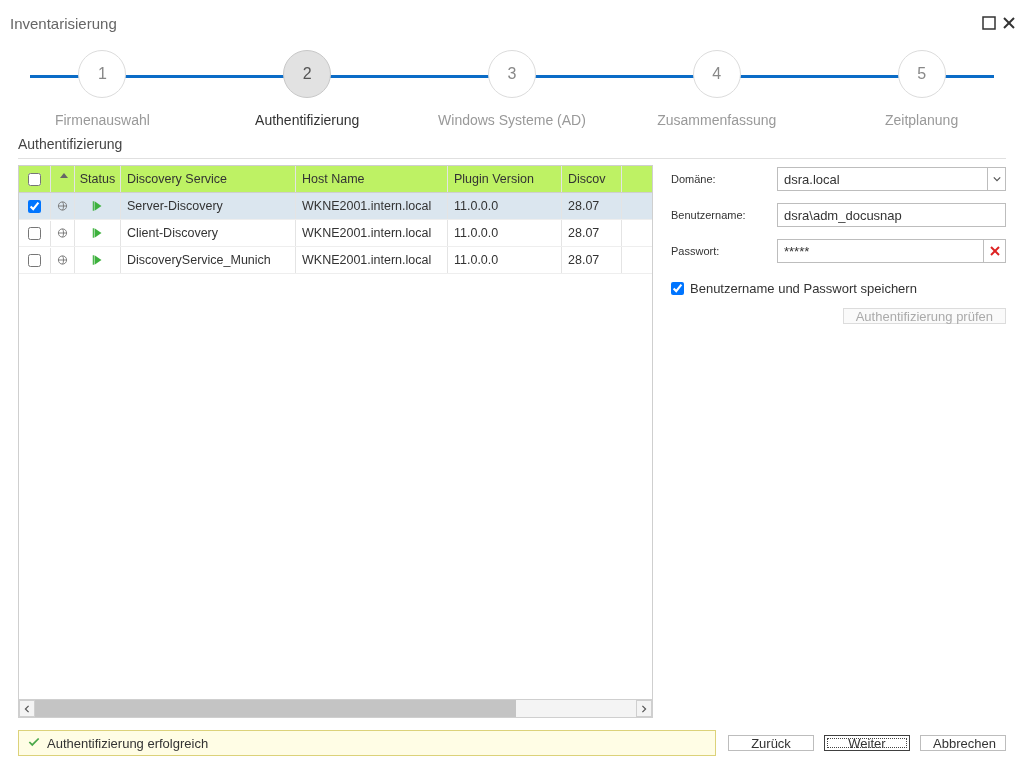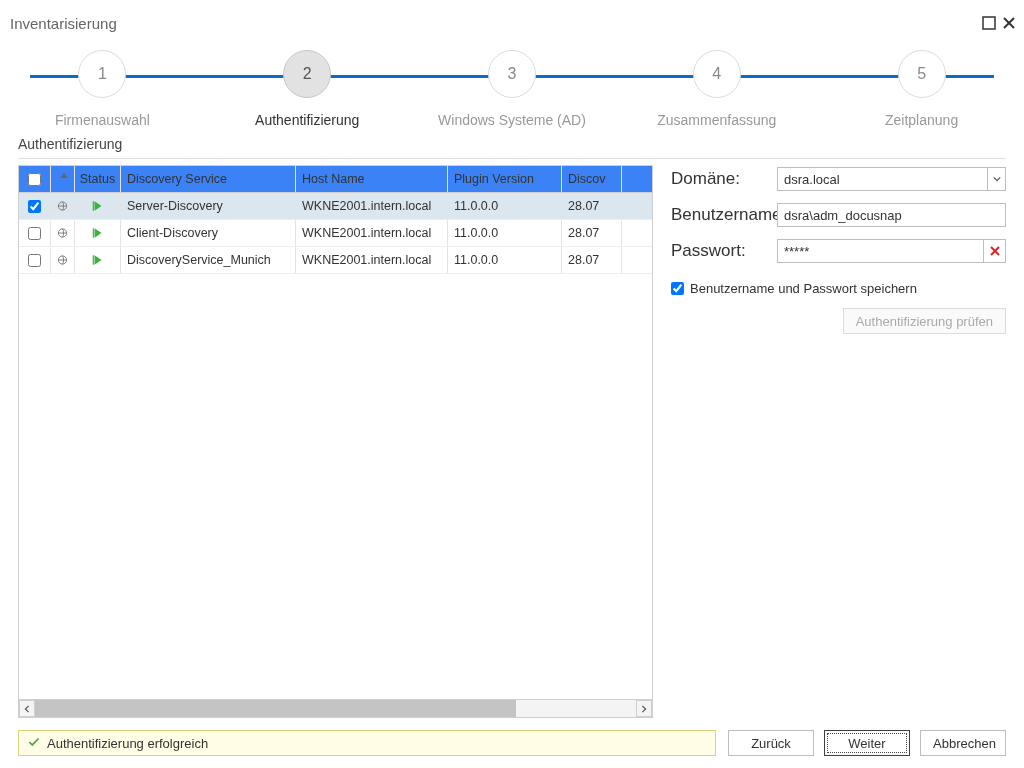--- a/index.html
+++ b/index.html
@@ -26,21 +26,21 @@
   .toolbar { display: flex; align-items: center; gap: 6px; padding: 6px 6px 8px 18px; }
   .tool-item { display: inline-flex; align-items: center; gap: 4px; cursor: pointer; color: #333; }
   .tool-item svg { margin-top: 1px; }
 
   .main-split { flex: 1; display: flex; gap: 18px; overflow: hidden; }
   .grid-panel { flex: 1.1; border: 1px solid #cfcfcf; display: flex; flex-direction: column; overflow: hidden; min-width: 0; }
   .form-panel { flex: 0 0 335px; display: flex; flex-direction: column; gap: 12px; padding-top: 2px; }
 
   
   .grid-header, .grid-row { display: flex; align-items: stretch; }
-  .grid-header { border-bottom: 1px solid #cfcfcf; background: #3b82f6; }
+  .grid-header { border-bottom: 1px solid #cfcfcf; background: #bef264; }
   .gh-cell, .gd-cell { border-right: 1px solid #e4e4e4; padding: 6px 6px; font-size: 12.5px; white-space: nowrap; overflow: hidden; }
   .gh-cell { font-weight: 400; color: #333; position: relative; display: flex; align-items: center; }
   .gh-cell.sort::after { content: ""; position: absolute; right: 6px; top: 7px; border-left: 4px solid transparent; border-right: 4px solid transparent; border-bottom: 5px solid #666; }
   .grid-body { flex: 1; overflow: hidden; }
   .grid-row { border-bottom: 1px solid #eee; align-items: center; }
   .grid-row.selected { background: #dbe6ef; }
   .gd-cell { display: flex; align-items: center; }
   .col-chk { width: 32px; justify-content: center; }
   .col-icon1 { width: 24px; justify-content: center; }
   .col-status { width: 46px; justify-content: center; }
@@ -50,27 +50,27 @@
   .col-disc { width: 60px; }
   .grid-scroll { height: 18px; display: flex; border-top: 1px solid #cfcfcf; }
   .scroll-btn { width: 16px; border: 1px solid #cfcfcf; background: #f4f4f4; display: flex; align-items: center; justify-content: center; }
   .scroll-track { flex: 1; background: #f4f4f4; position: relative; }
   .scroll-thumb { position: absolute; left: 0; top: 0; bottom: 0; width: 80%; background: #c4c4c4; }
 
   input[type=checkbox] { width: 13px; height: 13px; }
 
   
   .form-row { display: flex; align-items: center; gap: 8px; }
-  .form-label { width: 98px; font-size: 17px; color: #333; }
+  .form-label { width: 98px; font-size: 11px; color: #333; }
   .form-input-wrap { flex: 1; display: flex; }
   .form-input { flex: 1; height: 24px; border: 1px solid #bdbdbd; padding: 0 6px; font-size: 13px; }
   .combo-btn { width: 18px; height: 24px; border: 1px solid #bdbdbd; border-left: none; background: #fff; display: flex; align-items: center; justify-content: center; cursor: pointer; }
   .pwd-clear { width: 22px; height: 24px; border: 1px solid #bdbdbd; border-left: none; display: flex; align-items: center; justify-content: center; cursor: pointer; }
   .check-row { display: flex; align-items: center; gap: 6px; margin-left: 0; margin-top: 6px; }
-  .btn { height: 26px; padding: 0 12px; border: 1px solid #bdbdbd; background: #fff; cursor: pointer; font-size: 13px; }
+  .btn { height: 16px; padding: 0 12px; border: 1px solid #bdbdbd; background: #fff; cursor: pointer; font-size: 13px; }
   .btn.disabled { color: #aaa; border-color: #dcdcdc; background: #fafafa; }
   .btn.primary { border: 1px solid #404040; outline: 1px dotted #444; outline-offset: -4px; }
   .right-align { display: flex; justify-content: flex-end; }
 
   
   .footer { display: flex; align-items: center; gap: 12px; padding: 0 18px 10px 18px; height: 40px; }
   .status-bar { flex: 1; height: 26px; border: 1px solid #dcd27a; background: #fffde5; display: flex; align-items: center; padding: 10px 8px; gap: 6px; color: #3a3a3a; }
   .footer-buttons { display: flex; gap: 10px; }
   .footer-buttons .btn { width: 86px; }
   .status-ok { color: #4aa84a; }

